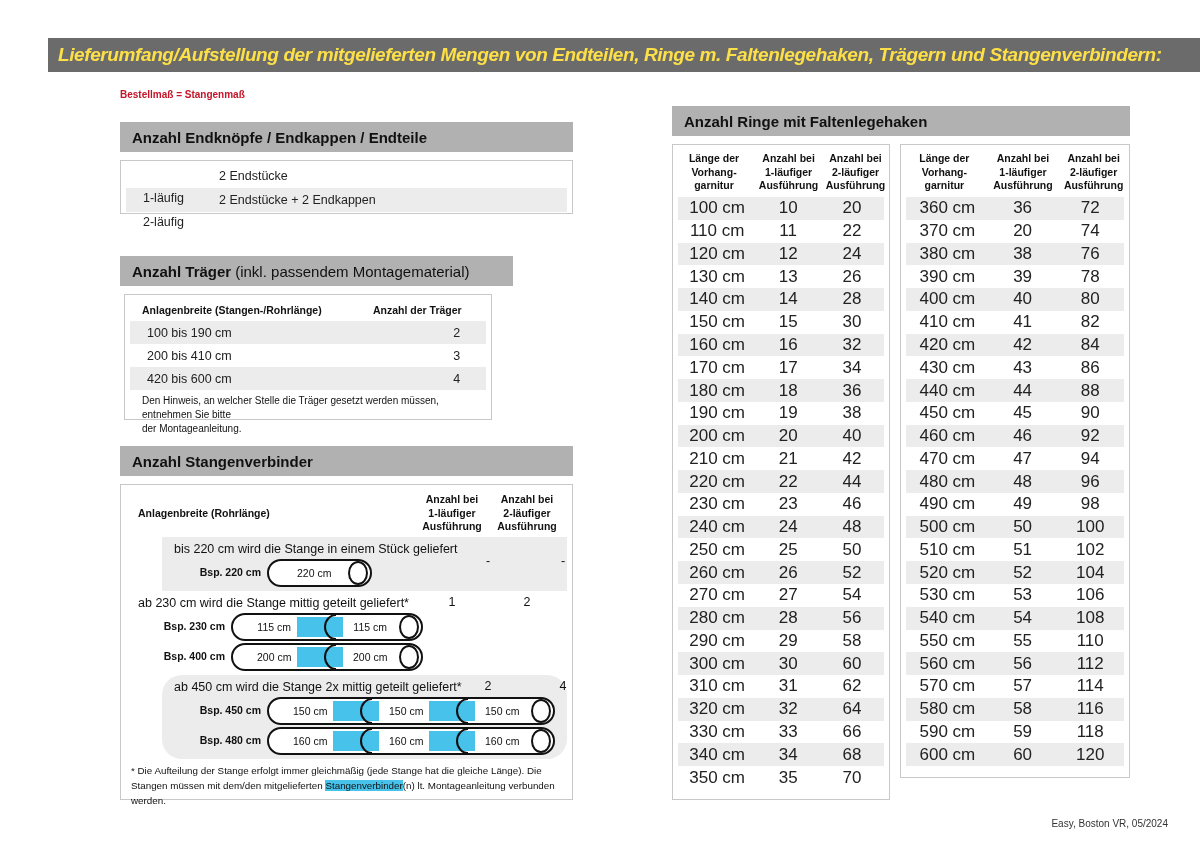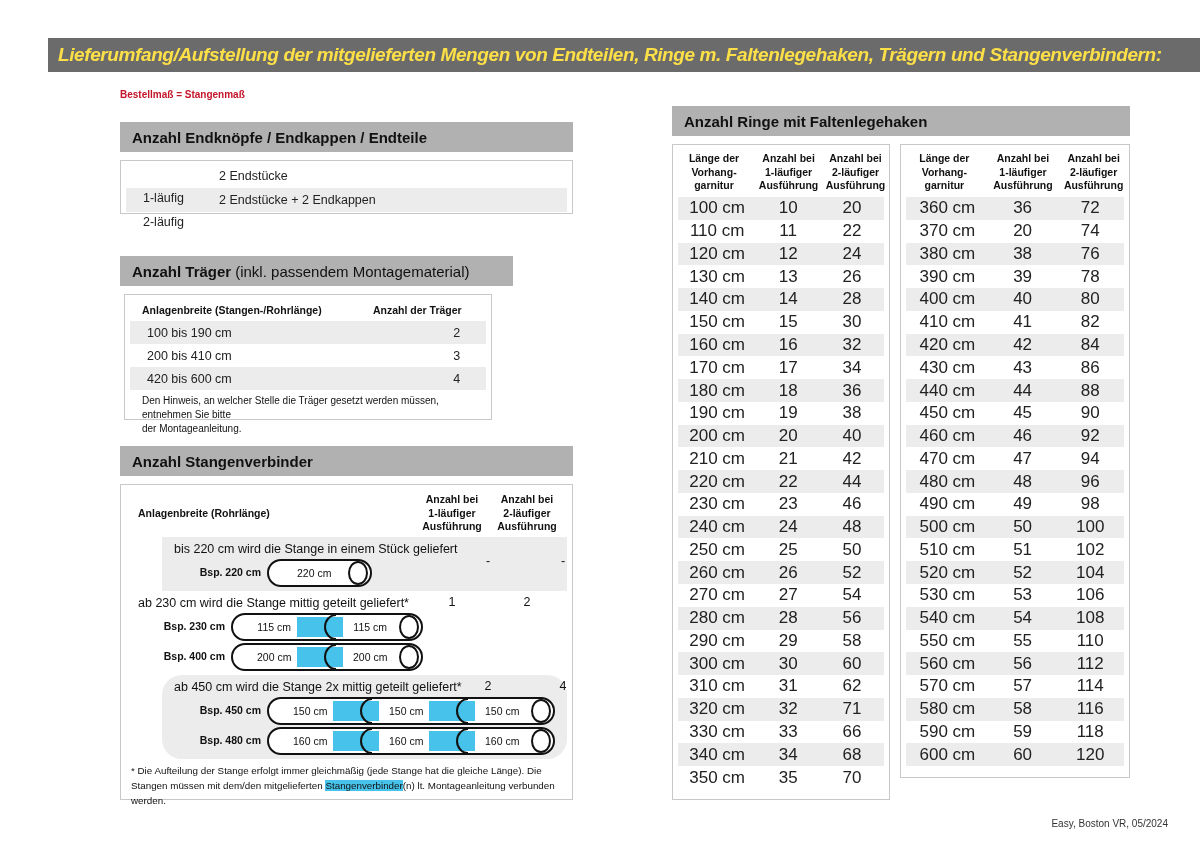--- a/index.html
+++ b/index.html
@@ -310,21 +310,21 @@
         <span class="ring-cell rw2">60</span>
       </div>
       <div class="ring-row">
         <span class="ring-cell rw0">310 cm</span>
         <span class="ring-cell rw1">31</span>
         <span class="ring-cell rw2">62</span>
       </div>
       <div class="ring-row stripe">
         <span class="ring-cell rw0">320 cm</span>
         <span class="ring-cell rw1">32</span>
-        <span class="ring-cell rw2">71</span>
+        <span class="ring-cell rw2">64</span>
       </div>
       <div class="ring-row">
         <span class="ring-cell rw0">330 cm</span>
         <span class="ring-cell rw1">33</span>
         <span class="ring-cell rw2">66</span>
       </div>
       <div class="ring-row stripe">
         <span class="ring-cell rw0">340 cm</span>
         <span class="ring-cell rw1">34</span>
         <span class="ring-cell rw2">68</span>

